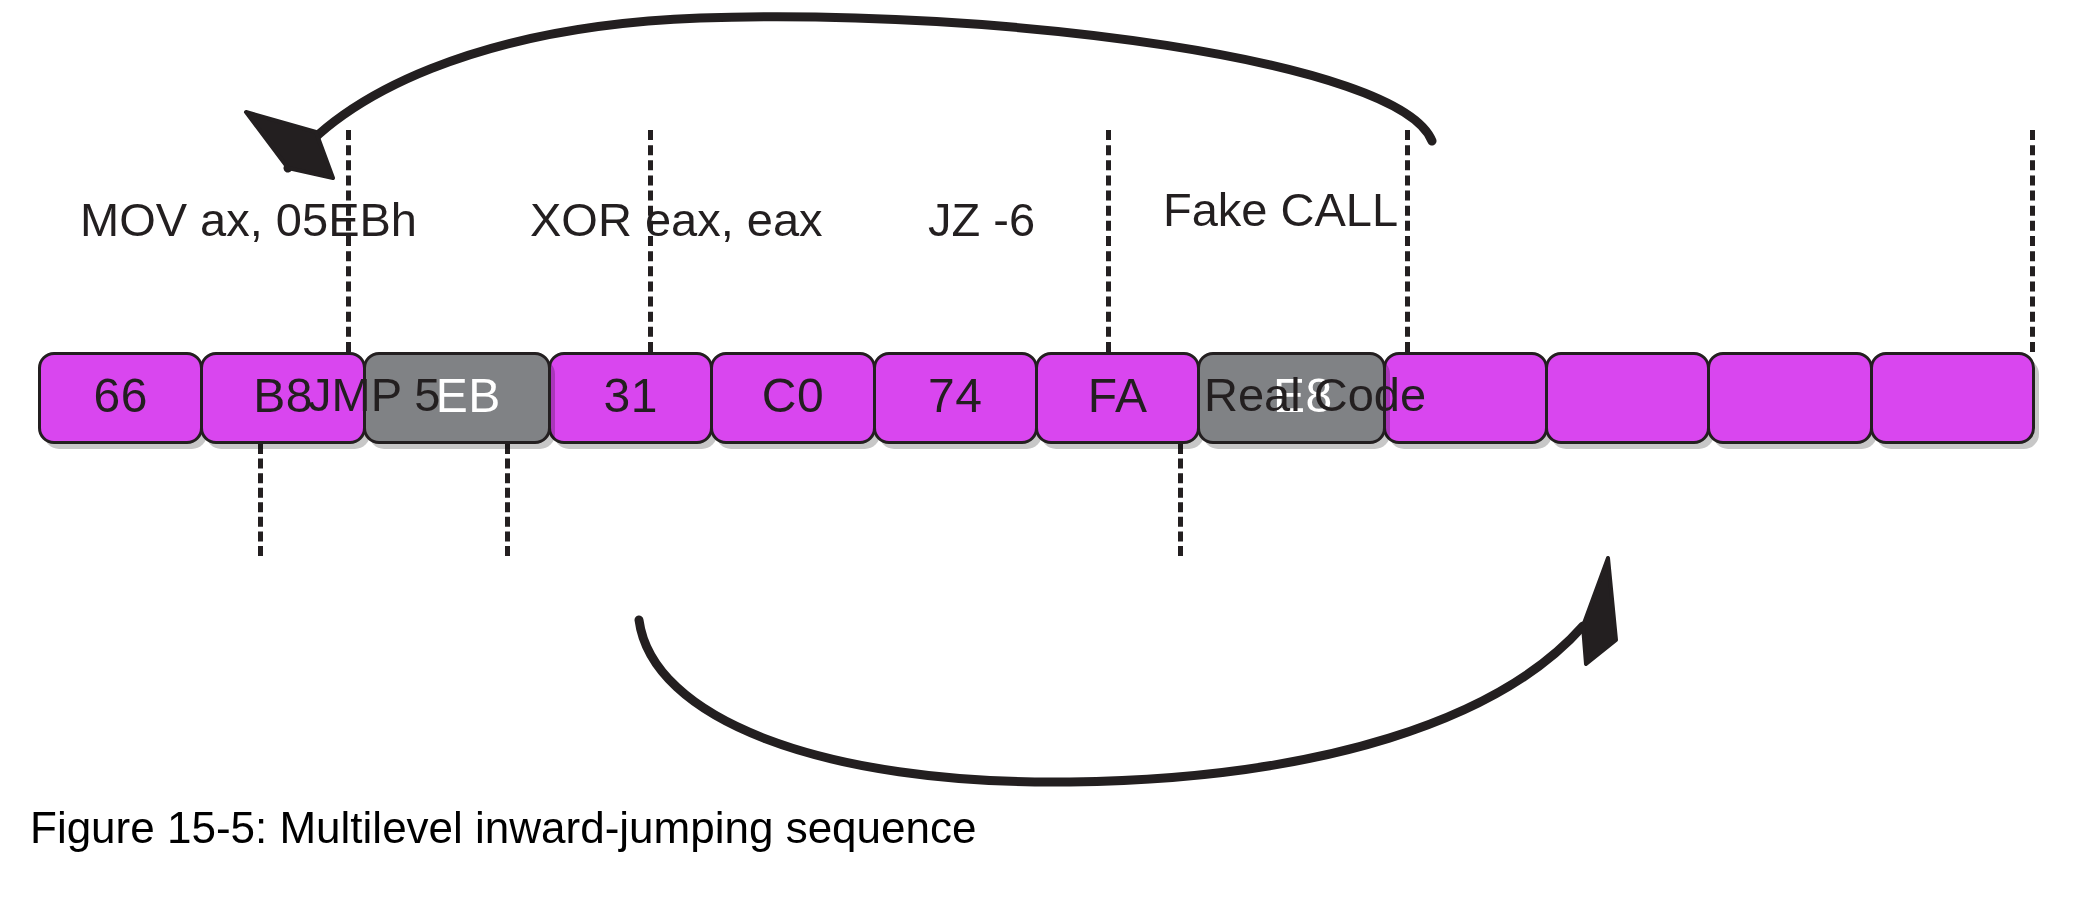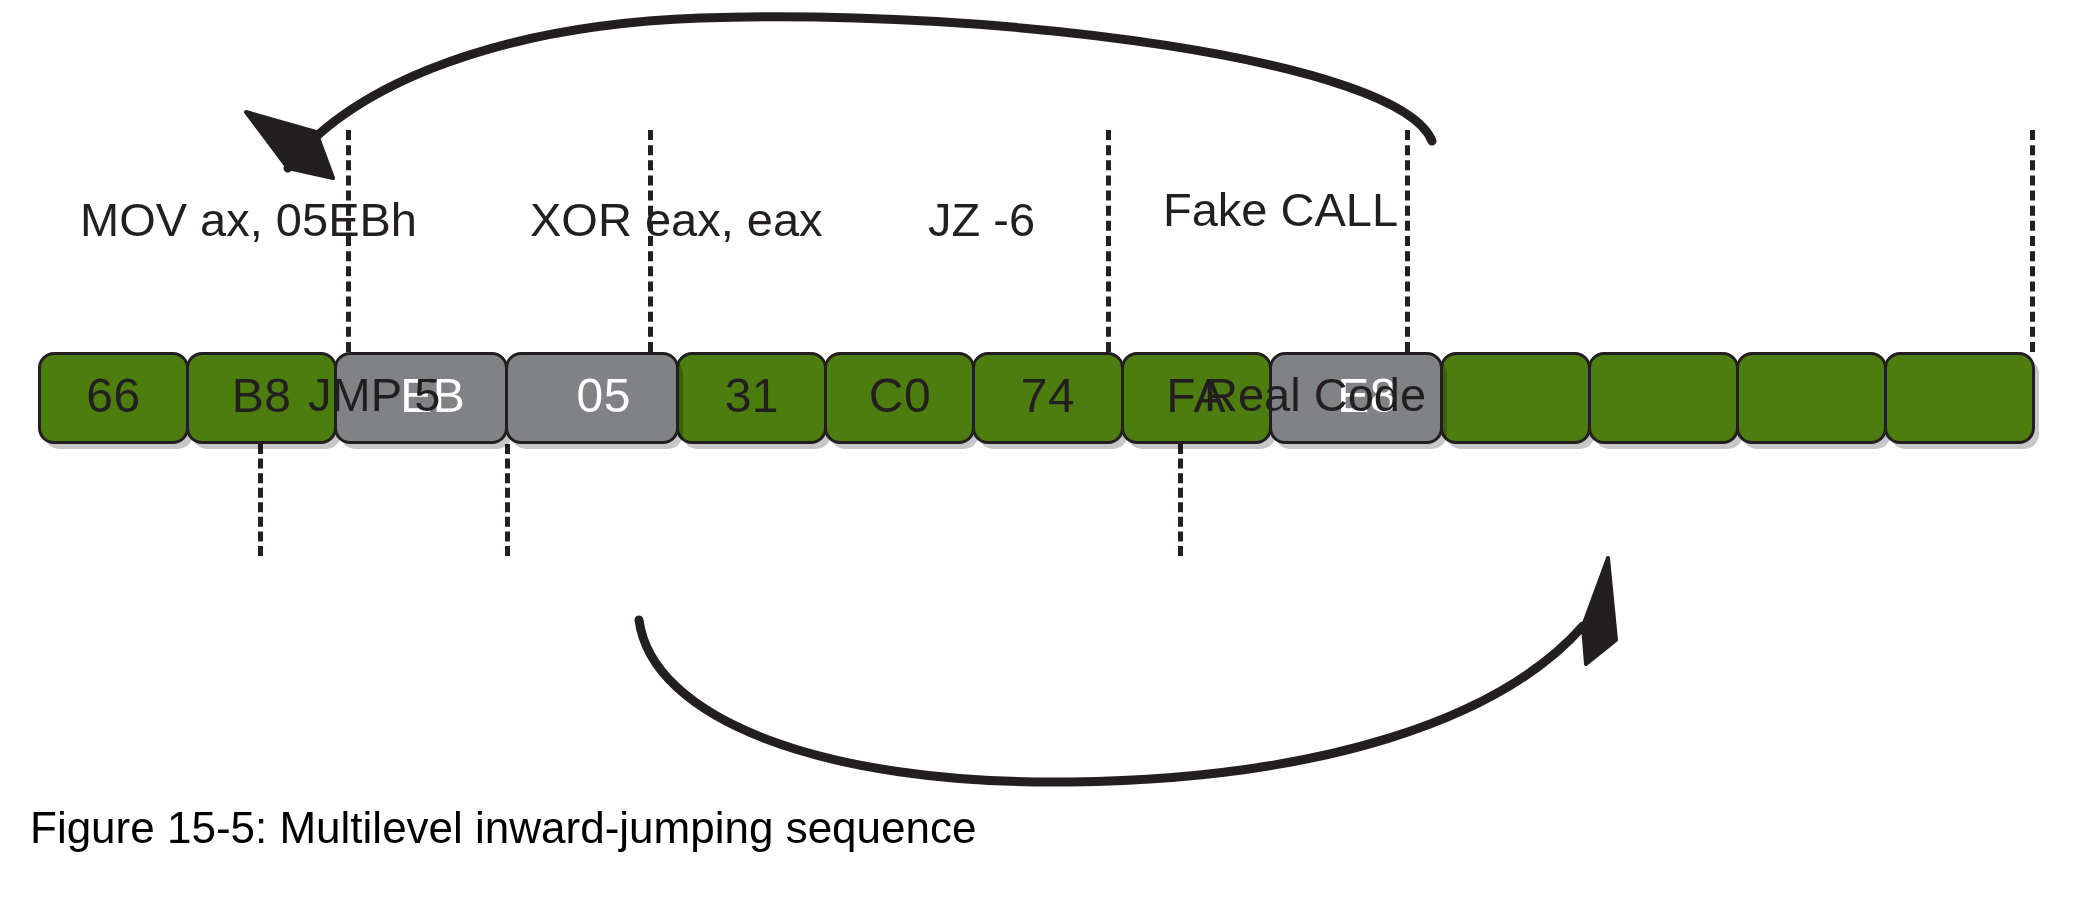--- a/index.html
+++ b/index.html
@@ -37,21 +37,21 @@
     box-sizing: border-box;
     border: 3px solid #231f20;
     border-radius: 16px;
     margin-right: -3px;
     display: flex;
     align-items: center;
     justify-content: center;
     font-size: 48px;
     letter-spacing: 0.5px;
     line-height: 1;
-    background: #4d7c0f;
+    background: #d946ef;
     color: #231f20;
     box-shadow: 5px 6px 0 -1px rgba(0,0,0,0.22);
   }
   .byte-cell.dark {
     background: #808285;
     color: #ffffff;
     z-index: 2;
     padding-left: 23px;
   }
   .byte-cell .byte-label {
@@ -132,23 +132,20 @@
   <div id="byte-strip">
       <div class="byte-cell">
         <span class="byte-label">66</span>
       </div>
       <div class="byte-cell">
         <span class="byte-label">B8</span>
       </div>
       <div class="byte-cell dark">
         <span class="byte-label">EB</span>
       </div>
-      <div class="byte-cell dark">
-        <span class="byte-label">05</span>
-      </div>
       <div class="byte-cell">
         <span class="byte-label">31</span>
       </div>
       <div class="byte-cell">
         <span class="byte-label">C0</span>
       </div>
       <div class="byte-cell">
         <span class="byte-label">74</span>
       </div>
       <div class="byte-cell">

